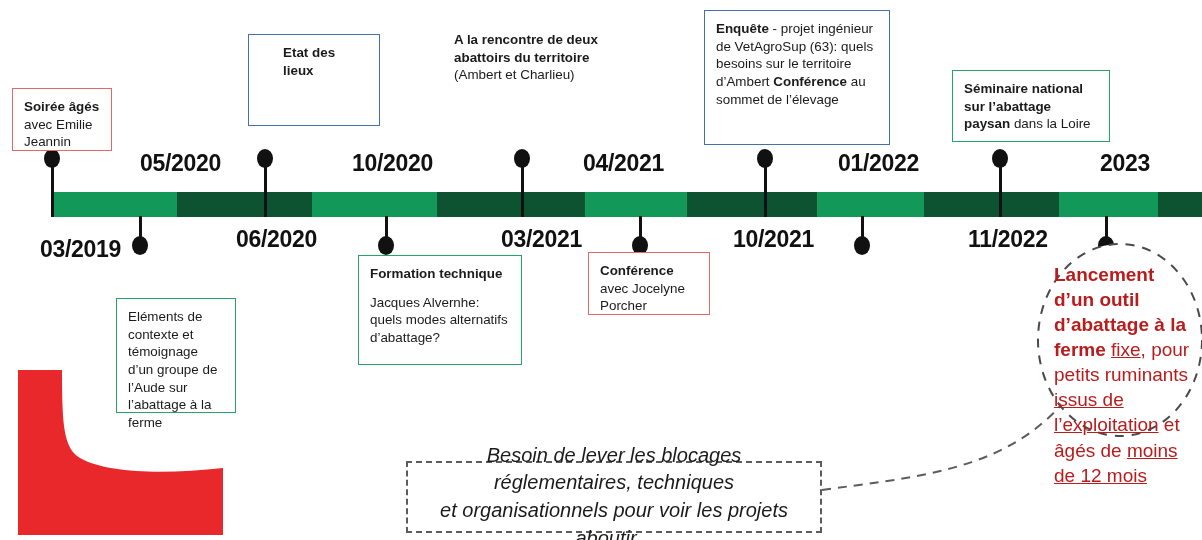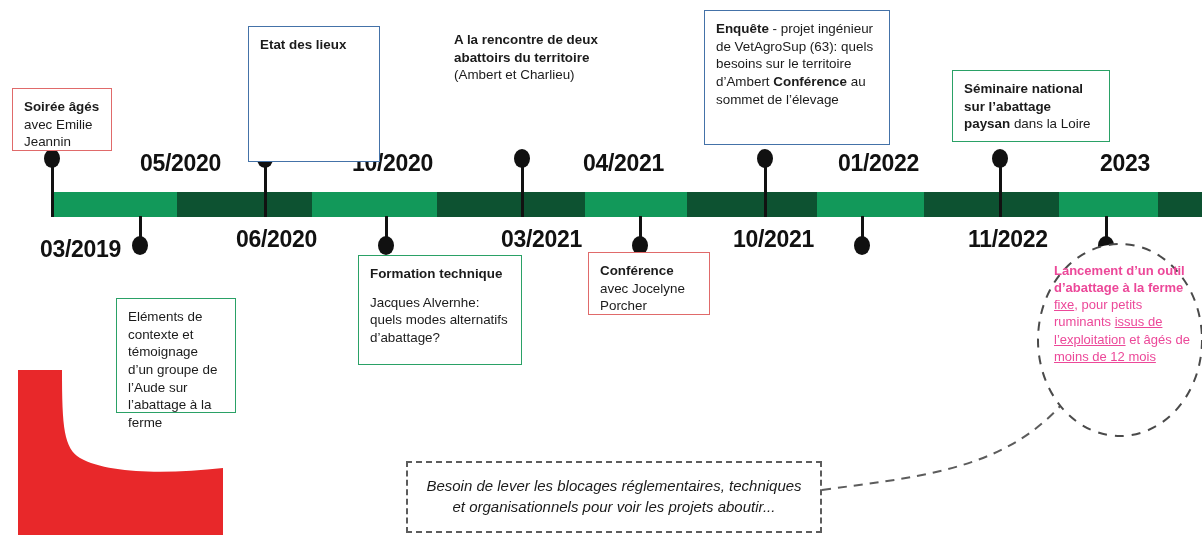--- a/index.html
+++ b/index.html
@@ -51,31 +51,31 @@
   .redshape{position:absolute;left:18px;top:370px;width:205px;height:165px;}
 
   
   .note{
     position:absolute;left:406px;top:461px;width:416px;height:72px;
     border:2px dashed #5c5c5c;
     box-sizing:border-box;
     display:flex;align-items:center;justify-content:center;
     text-align:center;
     font-style:italic;
-    font-size:15px;
+    font-size:20px;
     line-height:1.38;
     color:#1b1b1b;
     padding:0 14px;
   }
 
   
   .ellipse-wrap{position:absolute;left:1036px;top:242px;width:168px;height:196px;}
   .ellipse-text{
     position:absolute;left:18px;top:20px;width:136px;
-    font-size:13px;line-height:1.32;color:#ec4899;
+    font-size:19px;line-height:1.32;color:#b91c1c;
   }
   .ellipse-text b{font-weight:bold;}
   .u{text-decoration:underline;}
   svg{display:block;overflow:visible;}
 </style>
 </head>
 <body>
 
 <div id="stage">
 
@@ -140,21 +140,21 @@
   <div class="dlabel" style="left:501px;top:226px;">03/2021</div>
   <div class="dlabel" style="left:733px;top:226px;">10/2021</div>
   <div class="dlabel" style="left:968px;top:226px;">11/2022</div>
 
   <div class="box bd-red" style="left:12px;top:88px;width:100px;height:63px;">
     <div class="pad">
       <b>Soirée âgés</b><span> avec Emilie Jeannin</span>
     </div>
   </div>
 
-  <div class="box bd-blue" style="left:248px;top:26px;width:132px;height:136px;">
+  <div class="box bd-blue" style="left:248px;top:34px;width:132px;height:92px;padding-left:23px;">
     <div class="pad">
       <b>Etat des lieux</b><br>
     </div>
   </div>
 
   <div class="box bd-none" style="left:452px;top:26px;width:150px;height:80px;">
     <div class="pad" style="padding:5px 2px;">
       <b>A la rencontre de deux abattoirs du territoire</b><span> (Ambert et Charlieu)</span>
     </div>
   </div>

